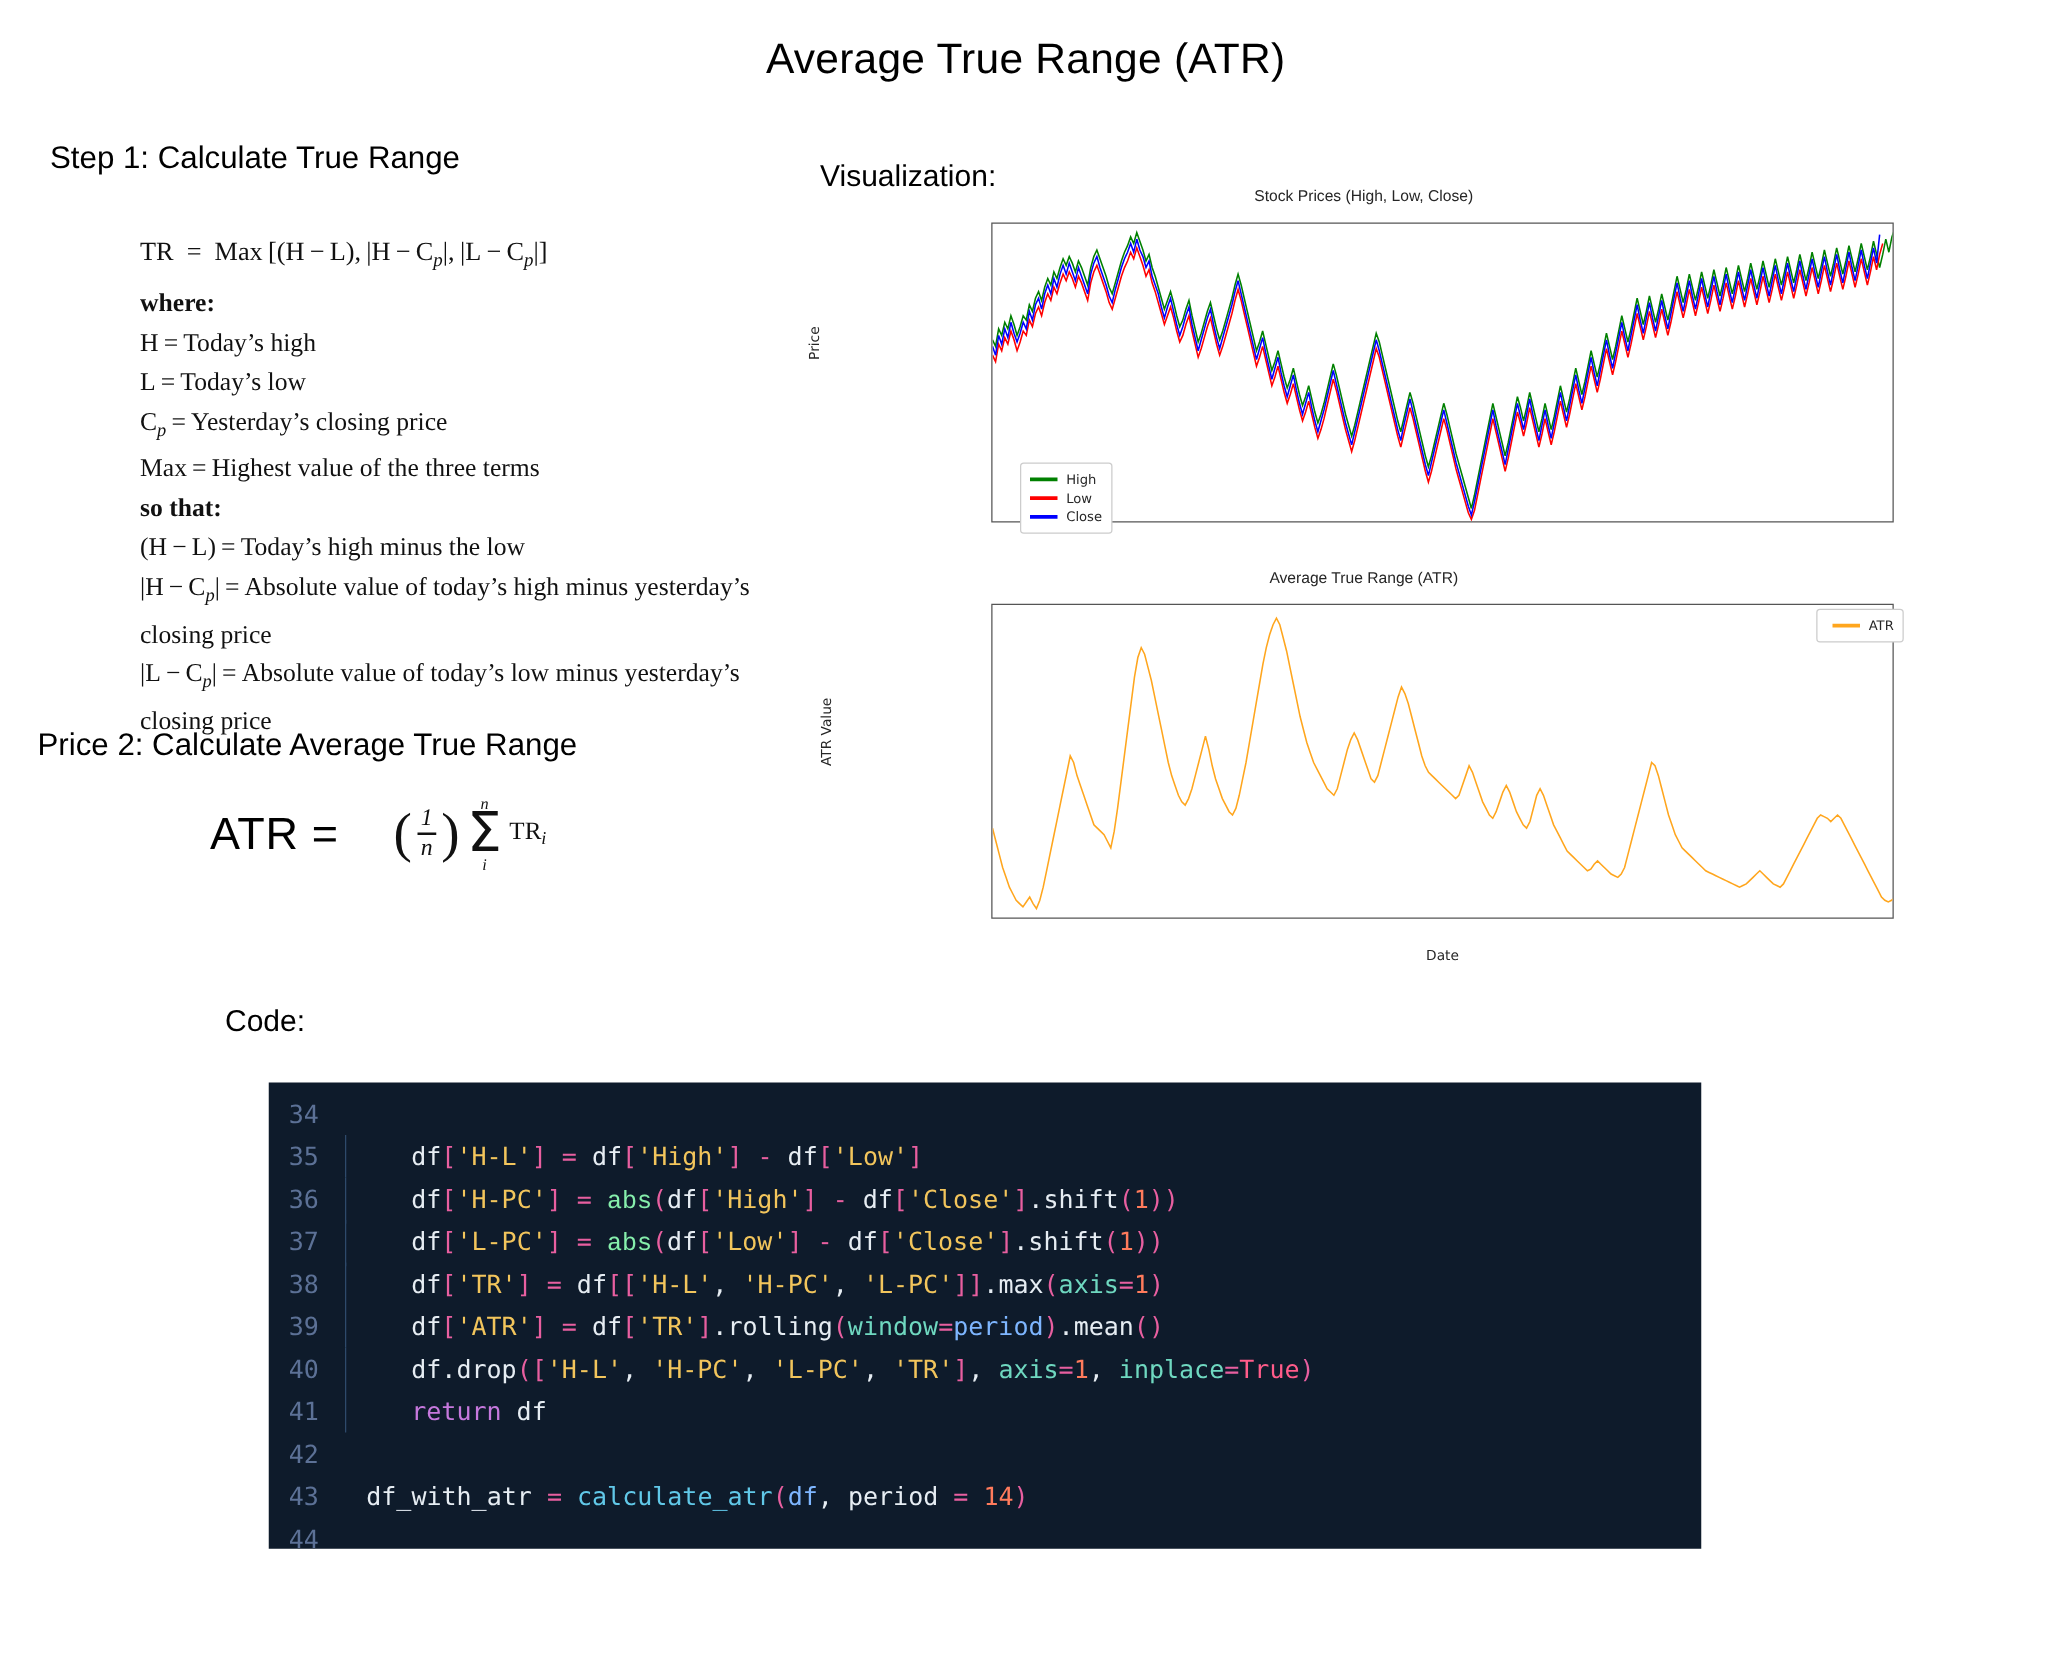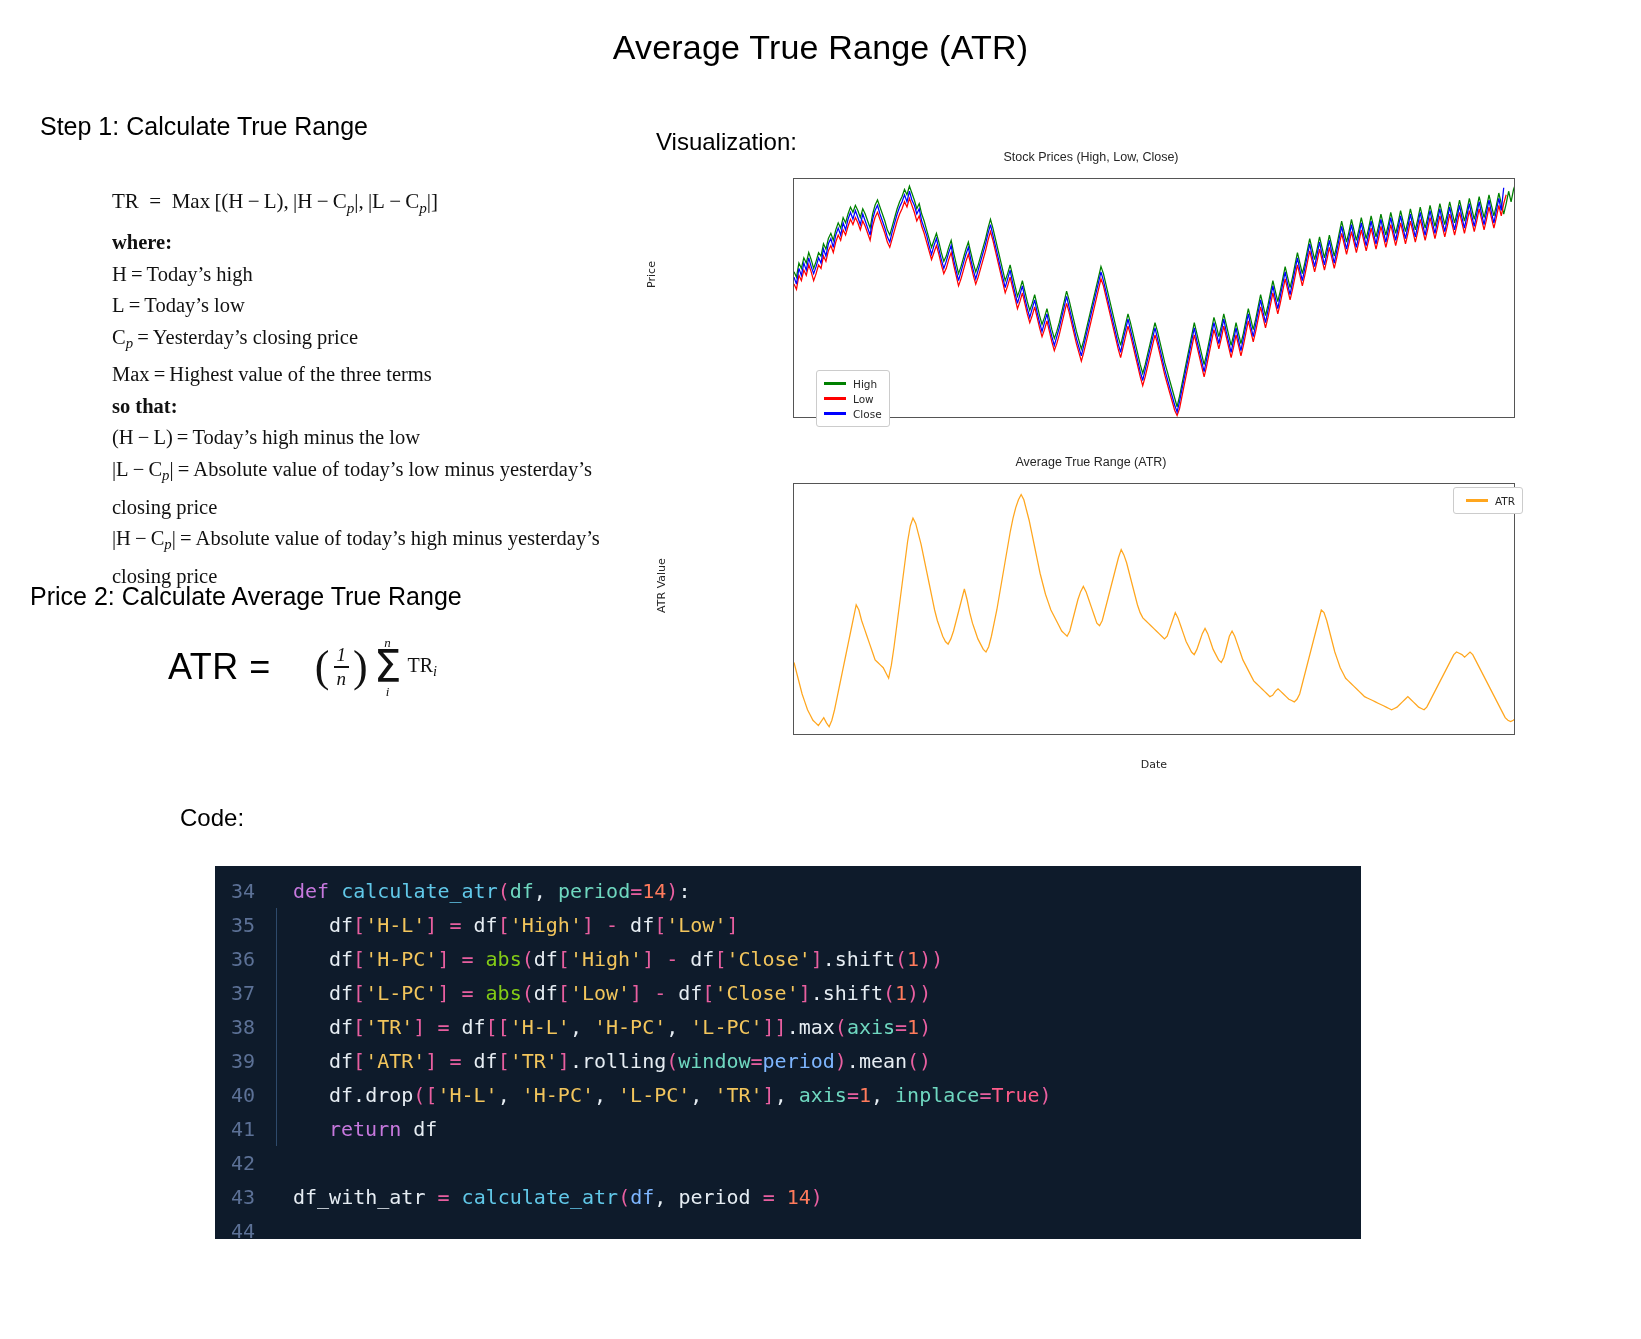--- a/index.html
+++ b/index.html
@@ -128,21 +128,21 @@
   .indent-guide { border-left:1px solid #2e4a6b; margin-left:-1px; }
   .code-text { padding-left:16px; }
   .c-kw      { color:#c678dd; }
   .c-fn      { color:#61c8e8; }
   .c-var     { color:#7eb6ff; }
   .c-param   { color:#6fd8c0; }
   .c-num     { color:#ff7b5c; }
   .c-str     { color:#f2c55c; }
   .c-op      { color:#e85fa0; }
   .c-plain   { color:#e6edf3; }
-  .c-builtin { color:#84cc16; }
+  .c-builtin { color:#86efac;font-family:Liberation Mono, monospace; }
   .c-attr    { color:#e6edf3; }
   .c-bool    { color:#ff5c8a; }
 </style>
 </head>
 <body>
 
 <div id="main-title">Average True Range (ATR)</div>
 
 <div id="step1-heading">Step 1: Calculate True Range</div>
 
@@ -150,22 +150,22 @@
   <div class="eq mathrow">
     TR&nbsp; =&nbsp; Max [(H − L), |H − C<span class="sub">p</span>|, |L − C<span class="sub">p</span>|]
   </div>
   <div class="bold">where:</div>
   <div class="mathrow">H = Today’s high</div>
   <div class="mathrow">L = Today’s low</div>
   <div class="mathrow">C<span class="sub">p</span> = Yesterday’s closing price</div>
   <div class="mathrow">Max = Highest value of the three terms</div>
   <div class="bold">so that:</div>
   <div class="mathrow">(H − L) = Today’s high minus the low</div>
+  <div class="mathrow wrap">|H − C<span class="sub">p</span>| = Absolute value of today’s high minus yesterday’s closing price</div>
   <div class="mathrow wrap">|L − C<span class="sub">p</span>| = Absolute value of today’s low minus yesterday’s closing price</div>
-  <div class="mathrow wrap">|H − C<span class="sub">p</span>| = Absolute value of today’s high minus yesterday’s closing price</div>
 </div>
 
 <div id="step2-heading">Price 2: Calculate Average True Range</div>
 
 <div id="atr-formula">
   <div id="atr-lhs">ATR =</div>
   <div id="atr-rhs">
     <span class="paren">(</span>
     <span class="frac">
       <span class="num">1</span>
@@ -222,21 +222,21 @@
     <div class="legend-row">
       <span class="legend-swatch" style="background:#ffa61e"></span>
       <span>ATR</span>
     </div>
   </div>
   <div id="atr-xlabel">Date</div>
 </div>
 
 <div id="code-label">Code:</div>
 <div id="code-block">
-    <div class="code-line"><span class="lineno">34</span><span class="code-text"><span class="c-kw">def </span><span class="c-fn">calculate_atr</span><span class="c-op">(</span><span class="c-param">df</span><span class="c-plain">, </span><span class="c-param">period</span><span class="c-op">=</span><span class="c-num">14</span><span class="c-op">)</span><span class="c-plain">:</span></span></div>
+    <div class="code-line"><span class="lineno">34</span></div>
     <div class="code-line"><span class="lineno">35</span><span class="code-text indent-guide" style="padding-left: 52px;"><span class="c-plain">df</span><span class="c-op">[</span><span class="c-str">'H-L'</span><span class="c-op">]</span><span class="c-op"> = </span><span class="c-plain">df</span><span class="c-op">[</span><span class="c-str">'High'</span><span class="c-op">]</span><span class="c-op"> - </span><span class="c-plain">df</span><span class="c-op">[</span><span class="c-str">'Low'</span><span class="c-op">]</span></span></div>
     <div class="code-line"><span class="lineno">36</span><span class="code-text indent-guide" style="padding-left: 52px;"><span class="c-plain">df</span><span class="c-op">[</span><span class="c-str">'H-PC'</span><span class="c-op">]</span><span class="c-op"> = </span><span class="c-builtin">abs</span><span class="c-op">(</span><span class="c-plain">df</span><span class="c-op">[</span><span class="c-str">'High'</span><span class="c-op">]</span><span class="c-op"> - </span><span class="c-plain">df</span><span class="c-op">[</span><span class="c-str">'Close'</span><span class="c-op">]</span><span class="c-attr">.shift</span><span class="c-op">(</span><span class="c-num">1</span><span class="c-op">))</span></span></div>
     <div class="code-line"><span class="lineno">37</span><span class="code-text indent-guide" style="padding-left: 52px;"><span class="c-plain">df</span><span class="c-op">[</span><span class="c-str">'L-PC'</span><span class="c-op">]</span><span class="c-op"> = </span><span class="c-builtin">abs</span><span class="c-op">(</span><span class="c-plain">df</span><span class="c-op">[</span><span class="c-str">'Low'</span><span class="c-op">]</span><span class="c-op"> - </span><span class="c-plain">df</span><span class="c-op">[</span><span class="c-str">'Close'</span><span class="c-op">]</span><span class="c-attr">.shift</span><span class="c-op">(</span><span class="c-num">1</span><span class="c-op">))</span></span></div>
     <div class="code-line"><span class="lineno">38</span><span class="code-text indent-guide" style="padding-left: 52px;"><span class="c-plain">df</span><span class="c-op">[</span><span class="c-str">'TR'</span><span class="c-op">]</span><span class="c-op"> = </span><span class="c-plain">df</span><span class="c-op">[[</span><span class="c-str">'H-L'</span><span class="c-plain">, </span><span class="c-str">'H-PC'</span><span class="c-plain">, </span><span class="c-str">'L-PC'</span><span class="c-op">]]</span><span class="c-attr">.max</span><span class="c-op">(</span><span class="c-param">axis</span><span class="c-op">=</span><span class="c-num">1</span><span class="c-op">)</span></span></div>
     <div class="code-line"><span class="lineno">39</span><span class="code-text indent-guide" style="padding-left: 52px;"><span class="c-plain">df</span><span class="c-op">[</span><span class="c-str">'ATR'</span><span class="c-op">]</span><span class="c-op"> = </span><span class="c-plain">df</span><span class="c-op">[</span><span class="c-str">'TR'</span><span class="c-op">]</span><span class="c-attr">.rolling</span><span class="c-op">(</span><span class="c-param">window</span><span class="c-op">=</span><span class="c-var">period</span><span class="c-op">)</span><span class="c-attr">.mean</span><span class="c-op">()</span></span></div>
     <div class="code-line"><span class="lineno">40</span><span class="code-text indent-guide" style="padding-left: 52px;"><span class="c-plain">df</span><span class="c-attr">.drop</span><span class="c-op">([</span><span class="c-str">'H-L'</span><span class="c-plain">, </span><span class="c-str">'H-PC'</span><span class="c-plain">, </span><span class="c-str">'L-PC'</span><span class="c-plain">, </span><span class="c-str">'TR'</span><span class="c-op">]</span><span class="c-plain">, </span><span class="c-param">axis</span><span class="c-op">=</span><span class="c-num">1</span><span class="c-plain">, </span><span class="c-param">inplace</span><span class="c-op">=</span><span class="c-bool">True</span><span class="c-op">)</span></span></div>
     <div class="code-line"><span class="lineno">41</span><span class="code-text indent-guide" style="padding-left: 52px;"><span class="c-kw">return </span><span class="c-plain">df</span></span></div>
     <div class="code-line"><span class="lineno">42</span><span class="code-text">&nbsp;</span></div>
     <div class="code-line"><span class="lineno">43</span><span class="code-text"><span class="c-plain">df_with_atr </span><span class="c-op">= </span><span class="c-fn">calculate_atr</span><span class="c-op">(</span><span class="c-var">df</span><span class="c-plain">, </span><span class="c-plain">period </span><span class="c-op">= </span><span class="c-num">14</span><span class="c-op">)</span></span></div>
     <div class="code-line"><span class="lineno">44</span><span class="code-text">&nbsp;</span></div>

